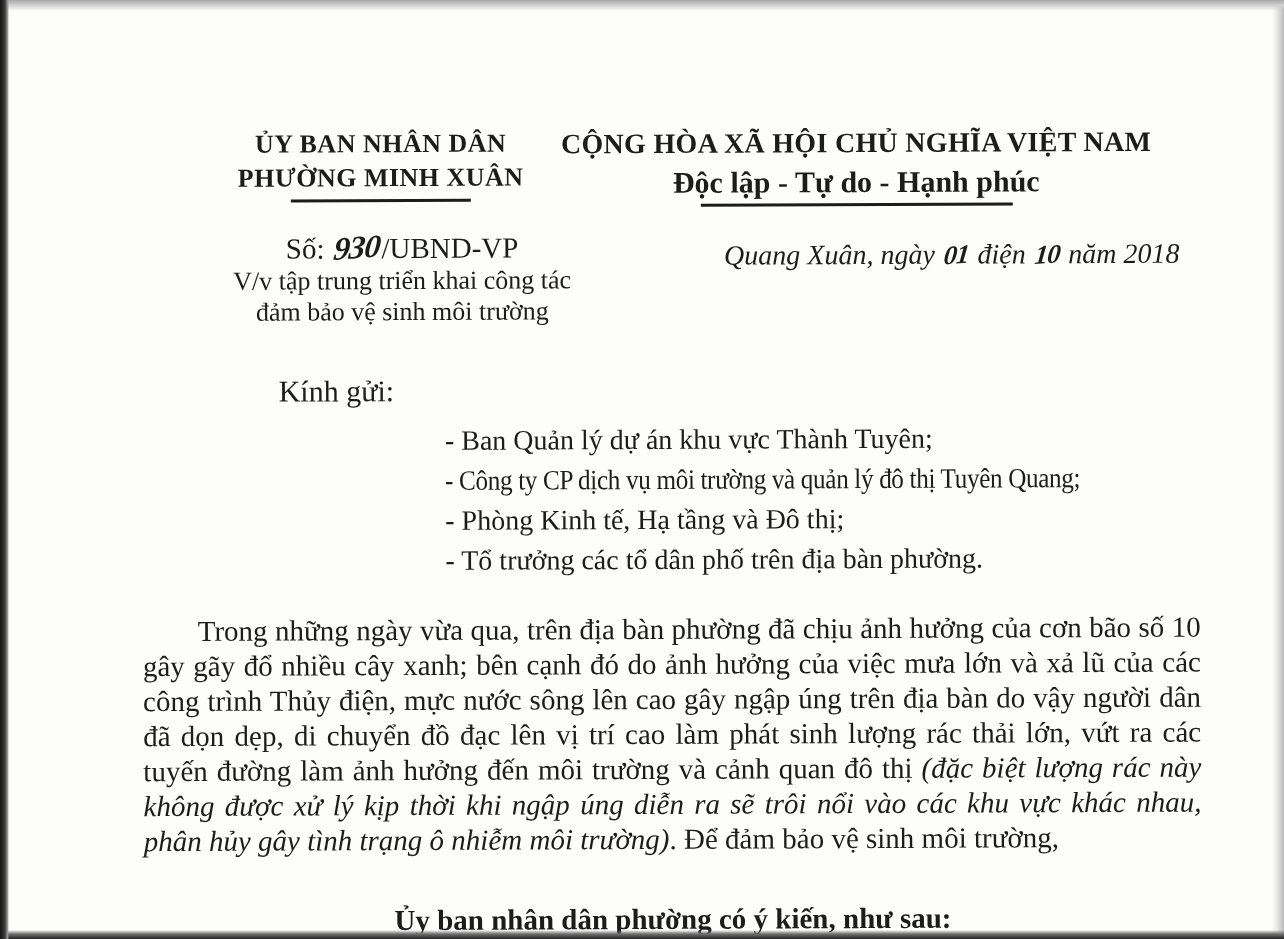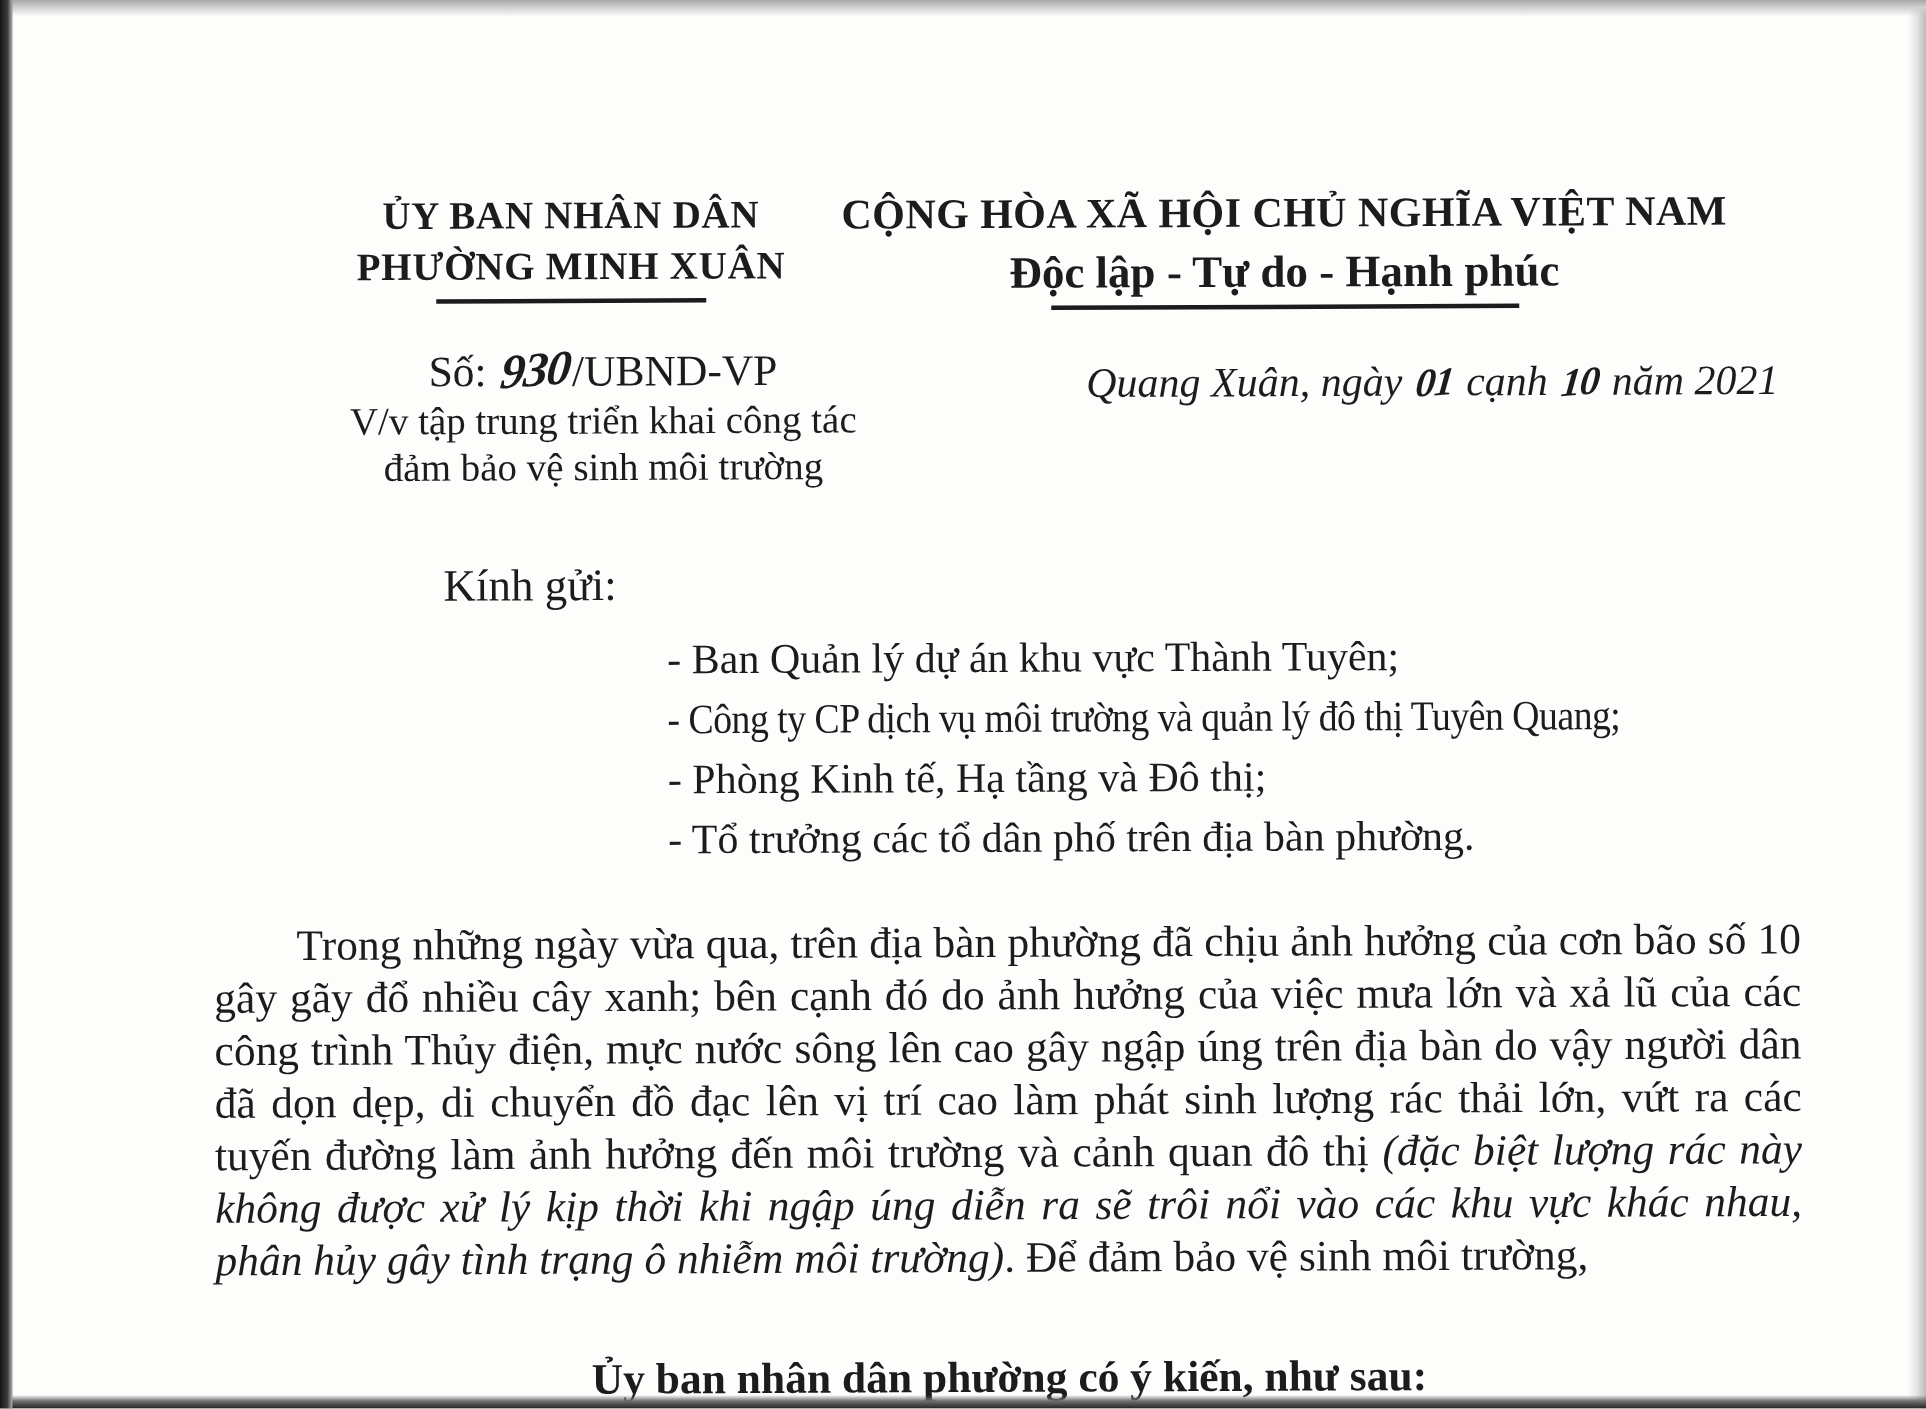--- a/index.html
+++ b/index.html
@@ -81,21 +81,21 @@
     width: 312px; height: 0; border-bottom: 3px solid #1c1c1c;
     margin: 2px auto 0 auto;
   }
   .dateline {
     margin-top: 32px; margin-left: 165px;
     font-size: 28px; font-style: italic; line-height: 34px; white-space: nowrap;
   }
   .dateline .hand { font-size: 0.95em; font-weight: 600; }
   
   .salutation {
-    position: absolute; left: 296px; top: 372px;
+    position: absolute; left: 279px; top: 372px;
     font-size: 30px; line-height: 36px;
   }
   .recipients {
     position: absolute; left: 445px; top: 420px;
     font-size: 28px; line-height: 40px;
   }
   .recipient { white-space: nowrap; }
   .recipient.condensed {
     transform: scaleX(0.9); transform-origin: left center;
     letter-spacing: -0.4px;
@@ -134,21 +134,21 @@
       </div>
       <div class="subject">V/v tập trung triển khai công tác</div>
       <div class="subject">đảm bảo vệ sinh môi trường</div>
     </div>
 
     <div class="col-right">
       <div class="nat-line1">CỘNG HÒA XÃ HỘI CHỦ NGHĨA VIỆT NAM</div>
       <div class="nat-line2">Độc lập - Tự do - Hạnh phúc</div>
       <div class="rule-nat"></div>
       <div class="dateline">
-        <span>Quang Xuân, ngày </span><span class="hand">01</span><span> cạnh </span><span class="hand">10</span><span> năm 2021</span>
+        <span>Quang Xuân, ngày </span><span class="hand">01</span><span> điện </span><span class="hand">10</span><span> năm 2018</span>
       </div>
     </div>
 
     <div class="salutation">Kính gửi:</div>
 
     <div class="recipients">
       <div class="recipient">- Ban Quản lý dự án khu vực Thành Tuyên;</div>
       <div class="recipient condensed">- Công ty CP dịch vụ môi trường và quản lý đô thị Tuyên Quang;</div>
       <div class="recipient">- Phòng Kinh tế, Hạ tầng và Đô thị;</div>
       <div class="recipient">- Tổ trưởng các tổ dân phố trên địa bàn phường.</div>

